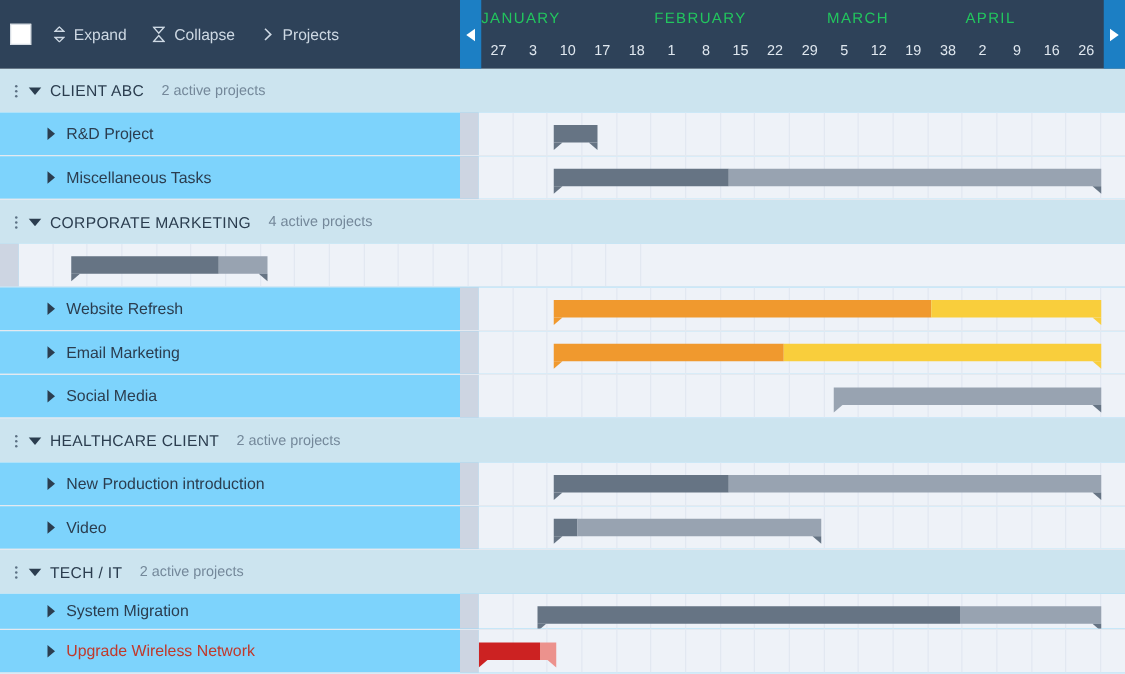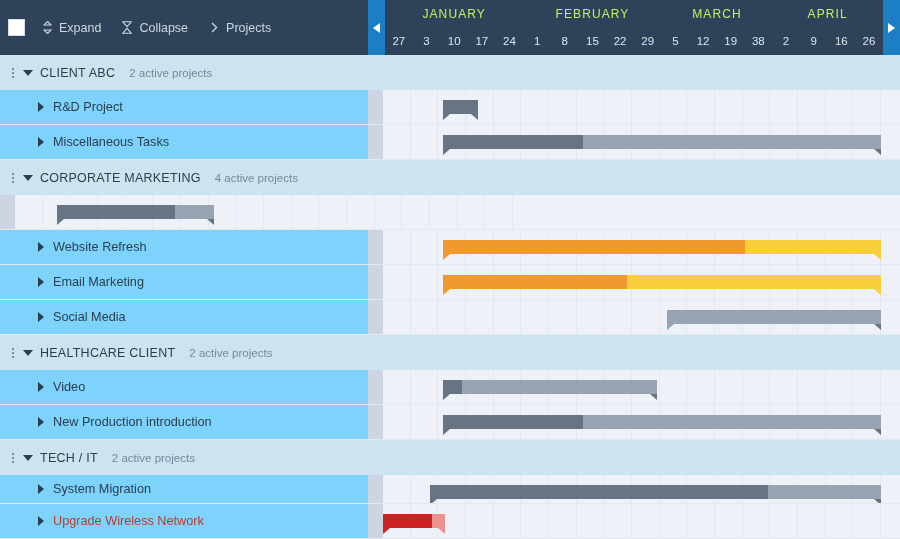--- a/index.html
+++ b/index.html
@@ -96,24 +96,23 @@
     position: relative;
     height: 55px;
     overflow: hidden;
   }
   .months {
     display: flex;
     height: 28px;
     align-items: center;
   }
   .month {
-    color: #bef264;
+    color: #22c55e;
     font-size: 12px;
     letter-spacing: 1.1px;
-    text-align: center;
     line-height: 28px;
     flex: 0 0 auto;
   }
   .weeks {
     display: flex;
     height: 27px;
     align-items: center;
   }
   .week {
     color: #dfe7ef;
@@ -341,21 +340,21 @@
           <div class="month" style="width: 138.333px;">JANUARY</div>
           <div class="month" style="width: 138.333px;">FEBRUARY</div>
           <div class="month" style="width: 110.667px;">MARCH</div>
           <div class="month" style="width: 110.667px;">APRIL</div>
         </div>
       <div class="weeks">
           <div class="week" style="width: 27.6667px;">27</div>
           <div class="week" style="width: 27.6667px;">3</div>
           <div class="week" style="width: 27.6667px;">10</div>
           <div class="week" style="width: 27.6667px;">17</div>
-          <div class="week" style="width: 27.6667px;">24</div>
+          <div class="week" style="width: 27.6667px;">18</div>
           <div class="week" style="width: 27.6667px;">1</div>
           <div class="week" style="width: 27.6667px;">8</div>
           <div class="week" style="width: 27.6667px;">15</div>
           <div class="week" style="width: 27.6667px;">22</div>
           <div class="week" style="width: 27.6667px;">29</div>
           <div class="week" style="width: 27.6667px;">5</div>
           <div class="week" style="width: 27.6667px;">12</div>
           <div class="week" style="width: 27.6667px;">19</div>
           <div class="week" style="width: 27.6667px;">38</div>
           <div class="week" style="width: 27.6667px;">2</div>
@@ -601,20 +600,53 @@
           <div class="caret-down"></div>
           <span class="group-name">HEALTHCARE CLIENT</span>
           <span class="group-count">2 active projects</span>
         </div>
         <div class="divider-col"></div>
         <div class="group-right"></div>
       </div>
       <div class="row task">
         <div class="task-left">
           <div class="caret-right"></div>
+          <span class="task-name">New Production introduction</span>
+        </div>
+        <div class="divider-col"></div>
+        <div class="task-chart">
+          <div class="gridlines">
+            <span style="width: 27.6667px;"></span>
+            <span style="width: 27.6667px;"></span>
+            <span style="width: 27.6667px;"></span>
+            <span style="width: 27.6667px;"></span>
+            <span style="width: 27.6667px;"></span>
+            <span style="width: 27.6667px;"></span>
+            <span style="width: 27.6667px;"></span>
+            <span style="width: 27.6667px;"></span>
+            <span style="width: 27.6667px;"></span>
+            <span style="width: 27.6667px;"></span>
+            <span style="width: 27.6667px;"></span>
+            <span style="width: 27.6667px;"></span>
+            <span style="width: 27.6667px;"></span>
+            <span style="width: 27.6667px;"></span>
+            <span style="width: 27.6667px;"></span>
+            <span style="width: 27.6667px;"></span>
+            <span style="width: 27.6667px;"></span>
+            <span style="width: 27.6667px;"></span>
+          </div>
+          <div class="bar summary " style="left: 59.76px; width: 438.24px;">
+            <div class="seg done" style="width: 32%;"></div>
+            <div class="seg left" style="width: 68%;"></div>
+          </div>
+        </div>
+      </div>
+      <div class="row task">
+        <div class="task-left">
+          <div class="caret-right"></div>
           <span class="task-name">Video</span>
         </div>
         <div class="divider-col"></div>
         <div class="task-chart">
           <div class="gridlines">
             <span style="width: 27.6667px;"></span>
             <span style="width: 27.6667px;"></span>
             <span style="width: 27.6667px;"></span>
             <span style="width: 27.6667px;"></span>
             <span style="width: 27.6667px;"></span>
@@ -631,53 +663,20 @@
             <span style="width: 27.6667px;"></span>
             <span style="width: 27.6667px;"></span>
             <span style="width: 27.6667px;"></span>
           </div>
           <div class="bar summary " style="left: 59.76px; width: 214.14px;">
             <div class="seg done" style="width: 9%;"></div>
             <div class="seg left" style="width: 91%;"></div>
           </div>
         </div>
       </div>
-      <div class="row task">
-        <div class="task-left">
-          <div class="caret-right"></div>
-          <span class="task-name">New Production introduction</span>
-        </div>
-        <div class="divider-col"></div>
-        <div class="task-chart">
-          <div class="gridlines">
-            <span style="width: 27.6667px;"></span>
-            <span style="width: 27.6667px;"></span>
-            <span style="width: 27.6667px;"></span>
-            <span style="width: 27.6667px;"></span>
-            <span style="width: 27.6667px;"></span>
-            <span style="width: 27.6667px;"></span>
-            <span style="width: 27.6667px;"></span>
-            <span style="width: 27.6667px;"></span>
-            <span style="width: 27.6667px;"></span>
-            <span style="width: 27.6667px;"></span>
-            <span style="width: 27.6667px;"></span>
-            <span style="width: 27.6667px;"></span>
-            <span style="width: 27.6667px;"></span>
-            <span style="width: 27.6667px;"></span>
-            <span style="width: 27.6667px;"></span>
-            <span style="width: 27.6667px;"></span>
-            <span style="width: 27.6667px;"></span>
-            <span style="width: 27.6667px;"></span>
-          </div>
-          <div class="bar summary " style="left: 59.76px; width: 438.24px;">
-            <div class="seg done" style="width: 32%;"></div>
-            <div class="seg left" style="width: 68%;"></div>
-          </div>
-        </div>
-      </div>
       <div class="row group">
         <div class="group-left">
           <div class="drag-dots">
             <i></i>
             <i></i>
             <i></i>
           </div>
           <div class="caret-down"></div>
           <span class="group-name">TECH / IT</span>
           <span class="group-count">2 active projects</span>

